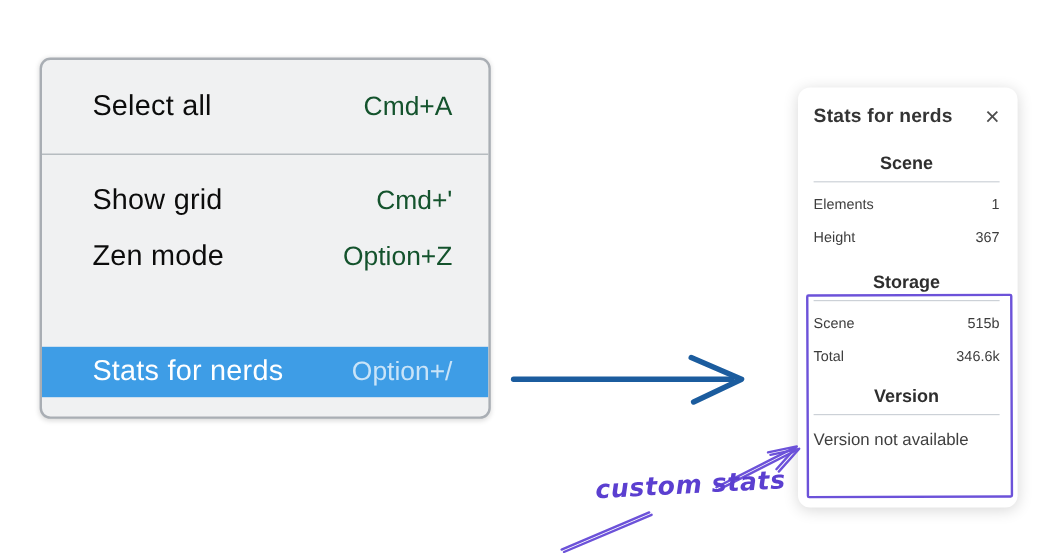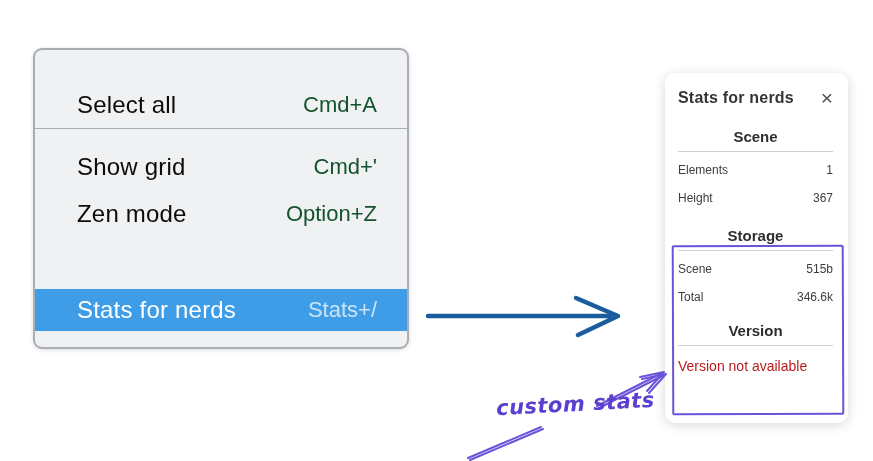--- a/index.html
+++ b/index.html
@@ -9,21 +9,21 @@
   }
 
   
   .menu {
     position:absolute; left:33px; top:48px; width:376px; height:301px;
     box-sizing:border-box;
     background:var(--menu-background); border:2px solid var(--menu-border);
     border-radius:9px; box-shadow:0 1px 4px rgba(0,0,0,.14);
     overflow:hidden;
   }
-  .menu-sec-top { height:78px; border-bottom:1.5px solid var(--menu-border); display:flex; align-items:flex-end; }
+  .menu-sec-top { height:78px; border-bottom:1.5px solid var(--menu-border); display:flex; align-items:center; }
   .menu-sec-top .menu-item { flex:1; }
   .menu-sec-bottom { padding-top:14px; }
   .menu-item {
     height:47px; display:flex; justify-content:space-between; align-items:center;
     padding:0 30px 0 42px; cursor:default;
   }
   .mi-label { font-size:24px; color:#0c0c0c; letter-spacing:.2px; }
   .mi-short { font-size:22px; color:#14532d; }
   .menu-item.highlight { height:42px; margin-top:5px; background:var(--menu-highlight); }
   .menu-item.highlight .mi-label { color:#ffffff; }
@@ -48,21 +48,21 @@
   .panel-close { font-size:21px; line-height:20px; color:#4e4e4e; cursor:pointer; }
   .sec-head { margin-top:16px; height:20px; line-height:20px; text-align:center;
               font-weight:bold; font-size:15px; color:#2e2e2e; }
   .sec-head.tight { margin-top:14px; }
   .sec-head.version { margin-top:10px; }
   .sec-line { border-top:1px solid #ccd1d7; margin-top:4px; }
   .rows { padding-top:4px; }
   .stat-row { height:28px; display:flex; justify-content:space-between; align-items:center; font-size:12px; }
   .stat-label { color:#3d3d3d; }
   .stat-value { color:#3d3d3d; }
-  .panel-note { margin-top:12px; font-size:14px; color:#b91c1c; }
+  .panel-note { margin-top:12px; font-size:14px; color:#404040; }
 
   
   .annotation-box {
     position:absolute; left:7px; top:172px; width:168px; height:166px;
     border:2px solid var(--annotation-purple); border-radius:2px;
     transform:rotate(-.2deg); pointer-events:none;
   }
 
   
   .annotation-arrow { position:absolute; left:450px; top:360px; }
@@ -96,21 +96,21 @@
         <span class="mi-short">Cmd+'</span>
       </div>
       <div class="menu-item">
         <span class="mi-label">Zen mode</span>
         <span class="mi-short">Option+Z</span>
       </div>
       <div class="menu-item">
       </div>
       <div class="menu-item highlight">
         <span class="mi-label">Stats for nerds</span>
-        <span class="mi-short">Stats+/</span>
+        <span class="mi-short">Option+/</span>
       </div>
     </div>
   </div>
 
   <svg class="flow-arrow" width="210" height="52" viewBox="0 0 210 52">
     <line x1="8" y1="26" x2="190" y2="26"></line>
     <polyline points="156,8 198,26 158,45"></polyline>
   </svg>
 
   <div class="panel">

